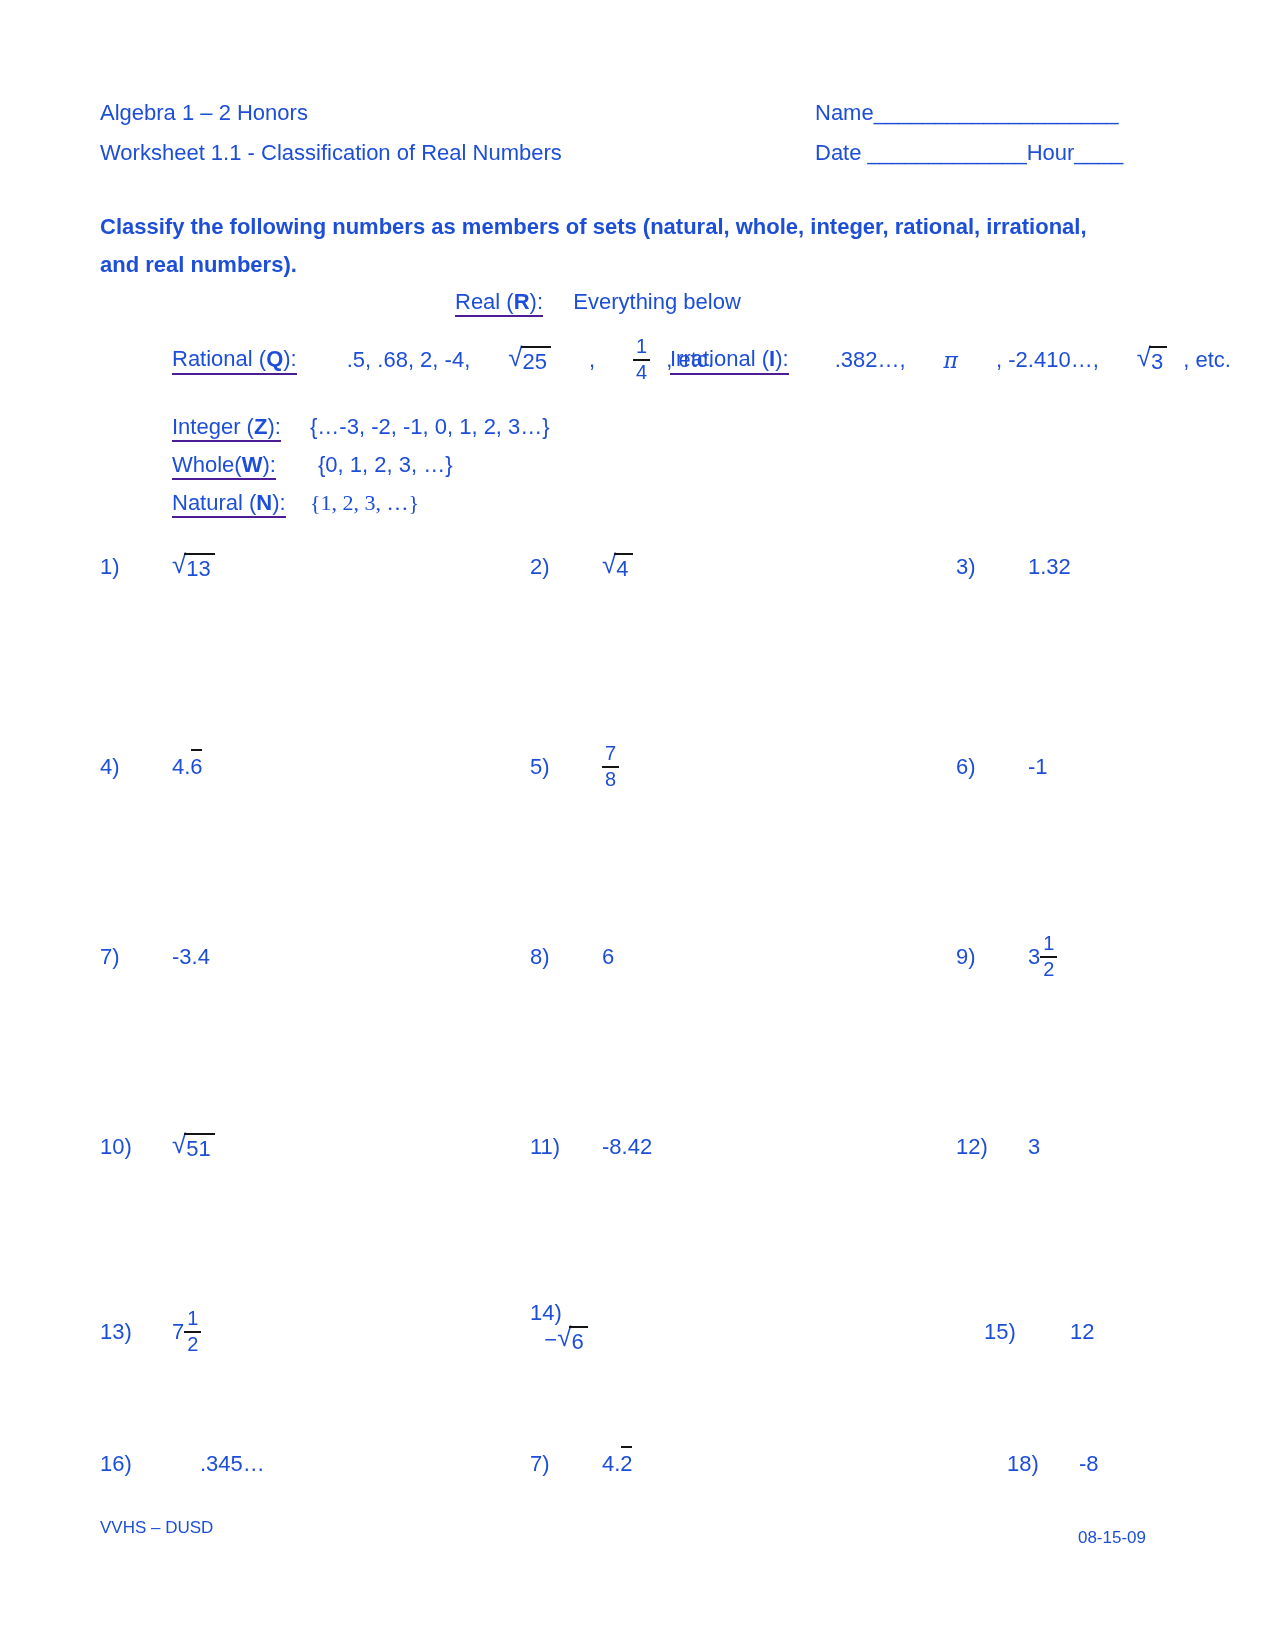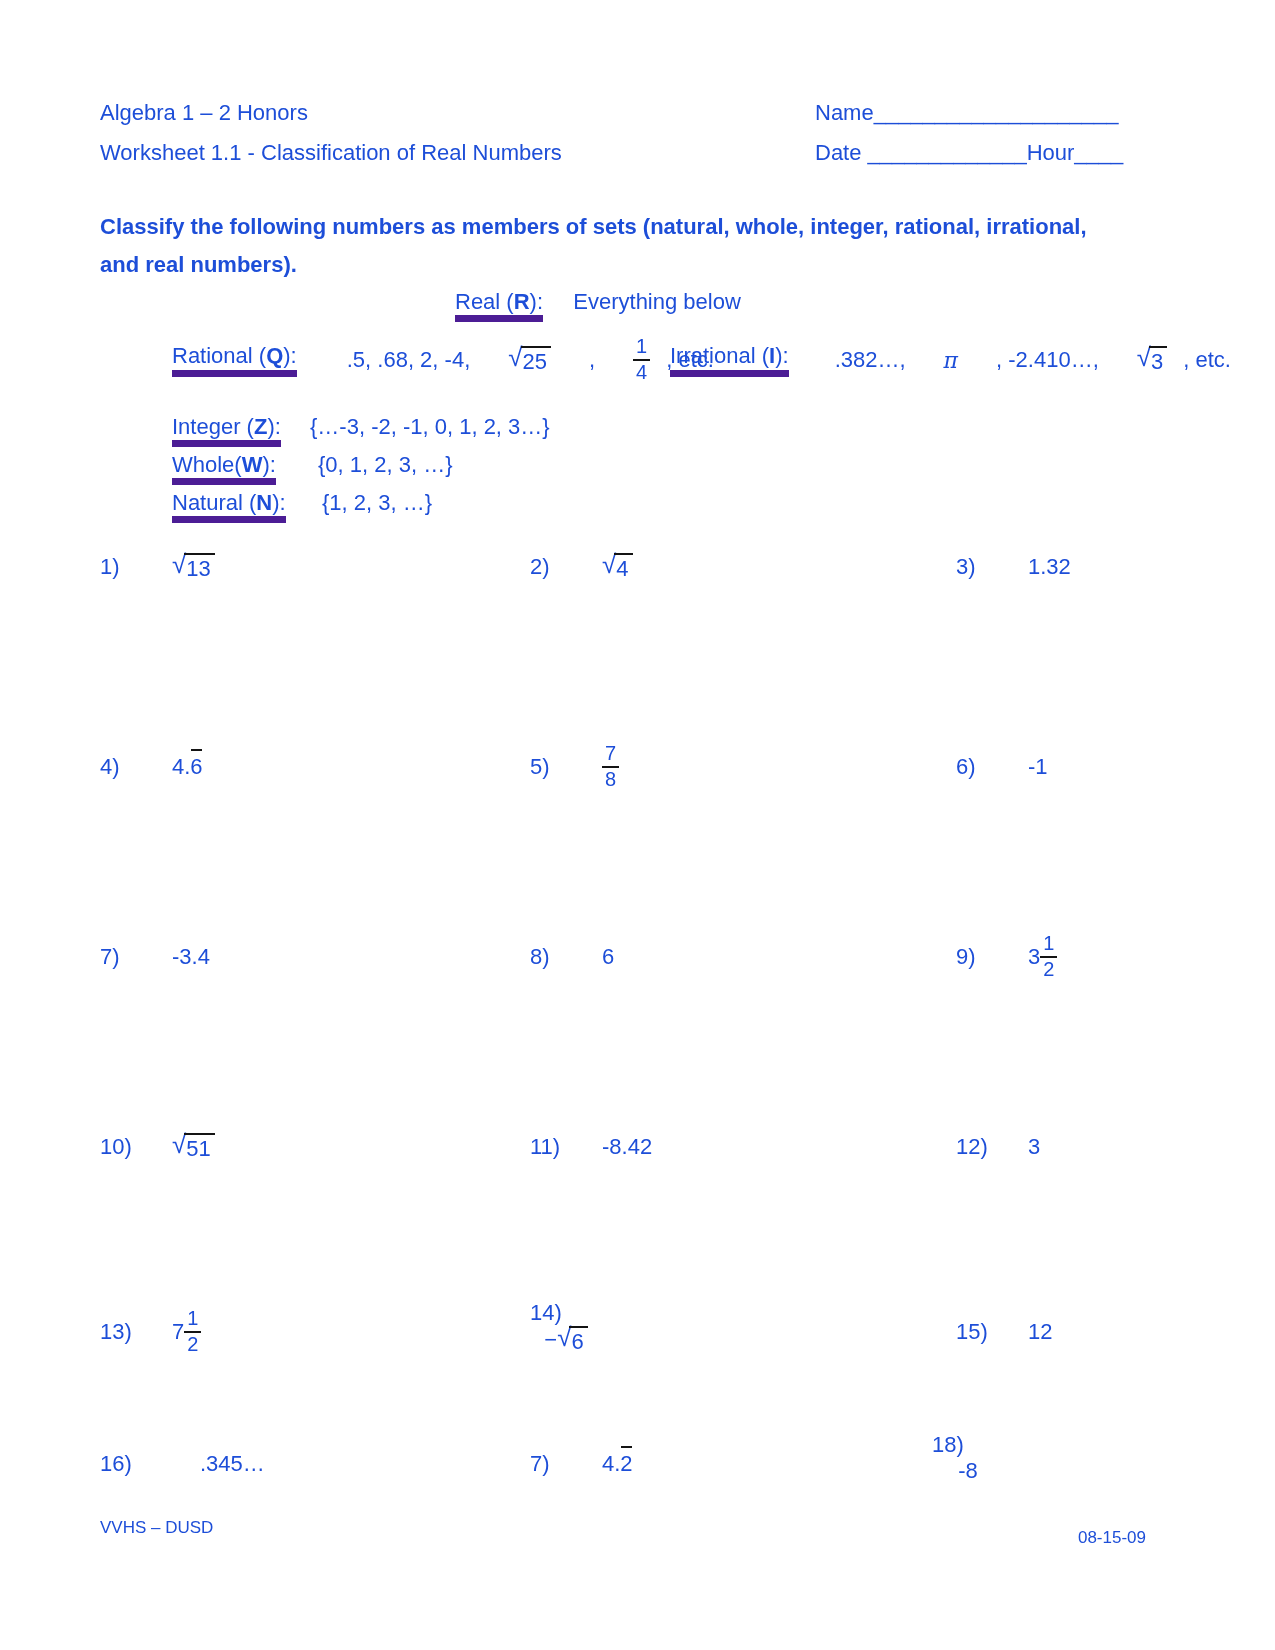--- a/index.html
+++ b/index.html
@@ -8,21 +8,21 @@
     width:1275px;height:1650px;
     background:#ffffff;
     color:#1d4ed8;
     font-family:"Liberation Sans","DejaVu Sans",sans-serif;
     font-size:22px;
     margin:0 auto;
     overflow:hidden;
   }
   .abs{position:absolute;white-space:nowrap;}
   .bold{font-weight:bold;}
-  .deflabel{border-bottom:7px solid #4c1d95;padding-bottom:1px;}
+  .deflabel{border-bottom:2px solid #4c1d95;padding-bottom:1px;}
   .deflabel .setletter{font-weight:bold;}
   .flexrow{display:flex;align-items:center;gap:16px;}
   
   .sqrt{display:inline-flex;align-items:flex-start;line-height:1.0;}
   .rad-sign{font-size:1.18em;line-height:0.92;}
   .radicand{border-top:2px solid #141414;padding:2px 4px 0 2px;margin-left:-2px;line-height:1.05;}
   
   .frac{display:inline-flex;flex-direction:column;align-items:center;font-size:20px;line-height:1.18;vertical-align:middle;}
   .frac .num{padding:0 3px;}
   .frac .den{border-top:2px solid #141414;padding:0 3px;}
@@ -97,21 +97,21 @@
   <div class="abs" style="left:310px;top:414px;">{…-3, -2, -1, 0, 1, 2, 3…}</div>
 
   <div class="abs" style="left:172px;top:452px;">
     <span class="deflabel"><span>Whole(</span><span class="setletter">W</span><span>):</span></span>
   </div>
   <div class="abs" style="left:318px;top:452px;">{0, 1, 2, 3, …}</div>
 
   <div class="abs" style="left:172px;top:490px;">
     <span class="deflabel"><span>Natural (</span><span class="setletter">N</span><span>):</span></span>
   </div>
-  <div class="abs" style="left:322px;top:490px;">{1, 2, 3, …}</div>
+  <div class="abs" style="left:310px;top:490px;font-family:Liberation Serif, serif;">{1, 2, 3, …}</div>
 
   <div class="cell" style="left:100px;top:535px;">
     <span class="pnum">1)</span>
     <span class="sqrt">
         <span class="rad-sign">√</span>
         <span class="radicand">13</span>
       </span>
   </div>
 
   <div class="cell" style="left:530px;top:535px;">
@@ -199,36 +199,36 @@
     <span class="pnum">14)</span>
     <span style="display:inline-flex;align-items:center;">
         <span>−</span>
         <span class="sqrt">
           <span class="rad-sign">√</span>
           <span class="radicand">6</span>
         </span>
       </span>
   </div>
 
-  <div class="cell" style="left:956px;top:1300px;">
+  <div class="cell" style="left:984px;top:1300px;gap:14px;">
     <span class="pnum">15)</span>
     <span>12</span>
   </div>
 
   <div class="cell" style="left:100px;top:1432px;gap:28px;">
     <span class="pnum">16)</span>
     <span>.345…</span>
   </div>
 
   <div class="cell" style="left:530px;top:1432px;">
     <span class="pnum">7)</span>
     <span><span>4.</span><span class="overbar">2</span></span>
   </div>
 
-  <div class="cell" style="left:932px;top:1432px;flex-direction:column;">
+  <div class="cell" style="left:1007px;top:1432px;">
     <span class="pnum">18)</span>
     <span>-8</span>
   </div>
 
   <div class="abs footer" style="left:100px;top:1518px;">VVHS – DUSD</div>
   <div class="abs footer" style="right:129px;top:1518px;margin-top:10px;">08-15-09</div>
 
 </div>
 
 </body></html>

